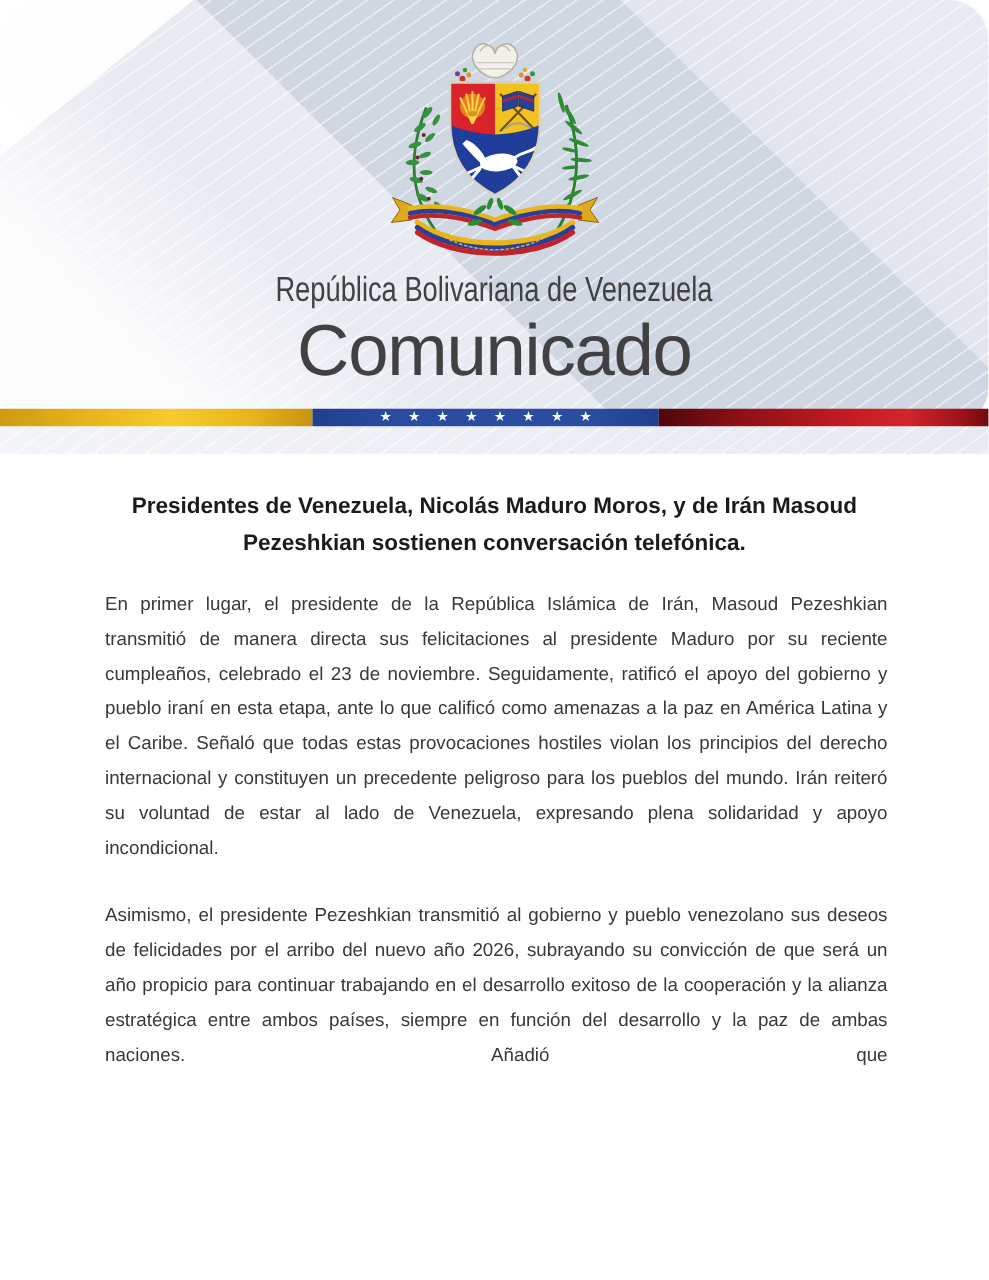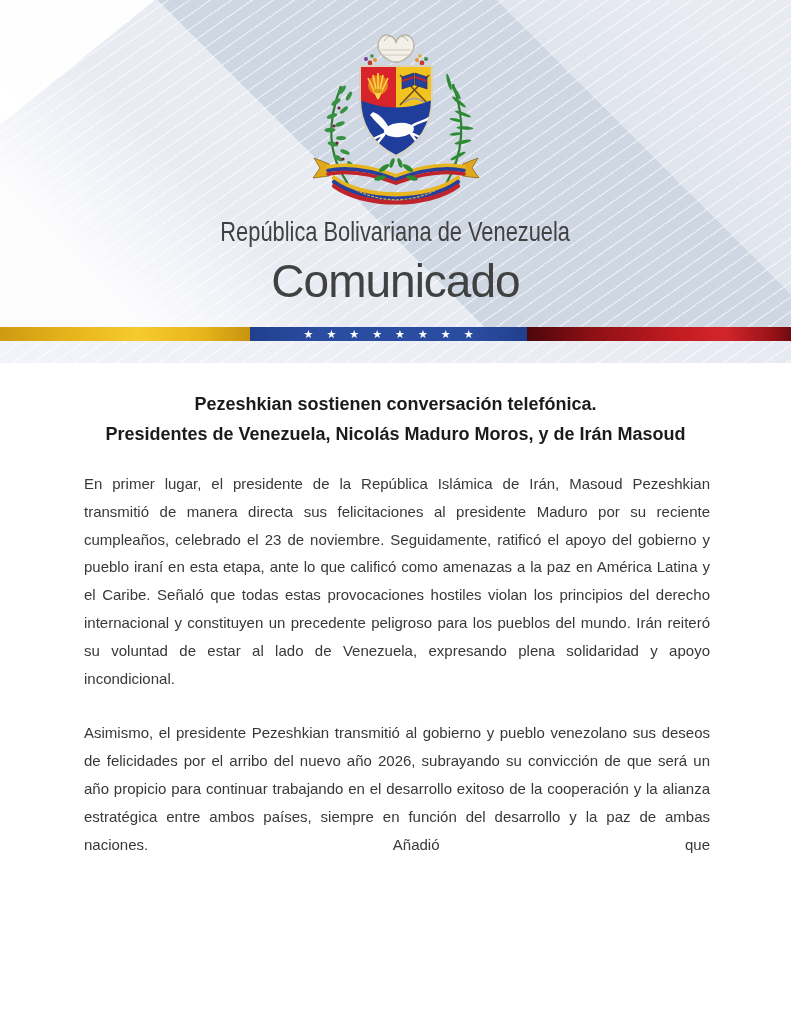--- a/index.html
+++ b/index.html
@@ -8,40 +8,41 @@
     background:#ffffff;overflow:hidden;
     font-family:"Liberation Sans","DejaVu Sans",sans-serif;
   }
   
   .header{
     position:absolute;top:0;left:0;width:791px;height:341px;
     background-color:var(--header-background,#e9ebf3);
     background-image:
       linear-gradient(45deg, rgba(187,200,215,0) 44%, rgba(187,200,215,.58) 44%, rgba(187,200,215,.58) 74%, rgba(209,218,229,.38) 74%, rgba(209,218,229,0) 91%),
       linear-gradient(45deg, rgba(255,255,255,.85) 0 14%, rgba(255,255,255,0) 32%);
+    border-radius: 32px;
   }
   .header::before{ 
     content:"";position:absolute;top:0;left:0;width:155px;height:125px;
     background:rgba(255,255,255,.92);
     clip-path:polygon(0 0,100% 0,0 100%);
   }
   .header::after{ 
     content:"";position:absolute;inset:0;
     background:repeating-linear-gradient(145deg, rgba(255,255,255,.5) 0 1.5px, rgba(255,255,255,0) 1.5px 12px);
     pointer-events:none;
   }
   .emblem{position:absolute;top:26px;left:50%;transform:translateX(-50%);z-index:2;}
   .country{
     position:absolute;top:216px;left:0;width:100%;text-align:center;z-index:2;
     font-size:28px;line-height:32px;color:var(--heading-text,#414141);white-space:nowrap;
   }
   .country .condense{display:inline-block;transform:scaleX(.78);transform-origin:center;}
   .doctype{
     position:absolute;top:243px;left:0;width:100%;text-align:center;z-index:2;
-    font-size:46px;line-height:76px;font-weight:400;letter-spacing:-1px;
+    font-size:58px;line-height:76px;font-weight:400;letter-spacing:-1px;
     color:var(--heading-text,#414141);white-space:nowrap;
   }
   
   .band{position:absolute;top:327px;left:0;width:791px;height:14px;display:flex;z-index:3;}
   .band-yellow{
     width:250px;height:100%;
     background:linear-gradient(90deg,#cf9a12,var(--flag-yellow,#e8b61c) 30%,#f6cb2d 55%,var(--flag-yellow,#e8b61c) 80%,#c8930f);
   }
   .band-blue{
     width:277px;height:100%;
@@ -210,22 +211,22 @@
         <span class="star">★</span>
         <span class="star">★</span>
         <span class="star">★</span>
     </div>
     <div class="band-red"></div>
   </div>
   <div class="strip"></div>
 
   <div class="content">
     <div class="title">
+      <div>Presidentes de Venezuela, Nicolás Maduro Moros, y de Irán Masoud</div>
       <div>Pezeshkian sostienen conversación telefónica.</div>
-      <div>Presidentes de Venezuela, Nicolás Maduro Moros, y de Irán Masoud</div>
     </div>
     <div class="body-text">
       <p class="para">En primer lugar, el presidente de la República Islámica de Irán, Masoud Pezeshkian transmitió de manera directa sus felicitaciones al presidente Maduro por su reciente cumpleaños, celebrado el 23 de noviembre. Seguidamente, ratificó el apoyo del gobierno y pueblo iraní en esta etapa, ante lo que calificó como amenazas a la paz en América Latina y el Caribe.  Señaló que todas estas provocaciones hostiles violan los principios del derecho internacional y constituyen un precedente peligroso para los pueblos del mundo. Irán reiteró su voluntad de estar al lado de Venezuela, expresando plena solidaridad y apoyo incondicional.</p>
       <p class="para cut">Asimismo, el presidente Pezeshkian transmitió al gobierno y pueblo venezolano sus deseos de felicidades por el arribo del nuevo año 2026, subrayando su convicción de que será un año propicio para continuar trabajando en el desarrollo exitoso de la cooperación y la alianza estratégica entre ambos países, siempre en función del desarrollo y la paz de ambas naciones. Añadió que</p>
     </div>
   </div>
 
 </div>
 
 </body></html>

